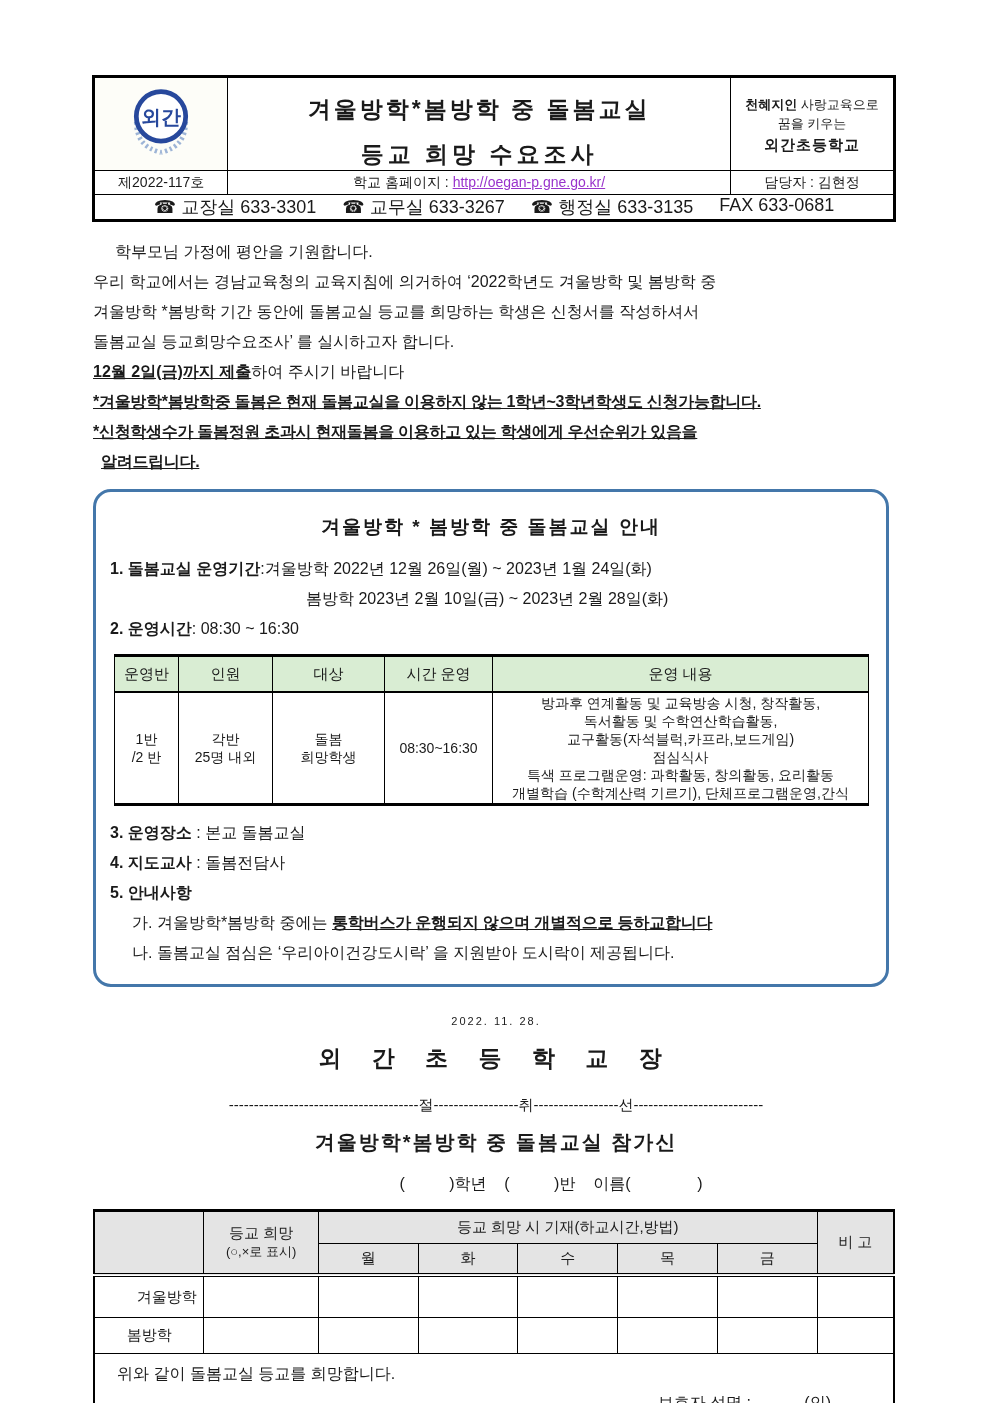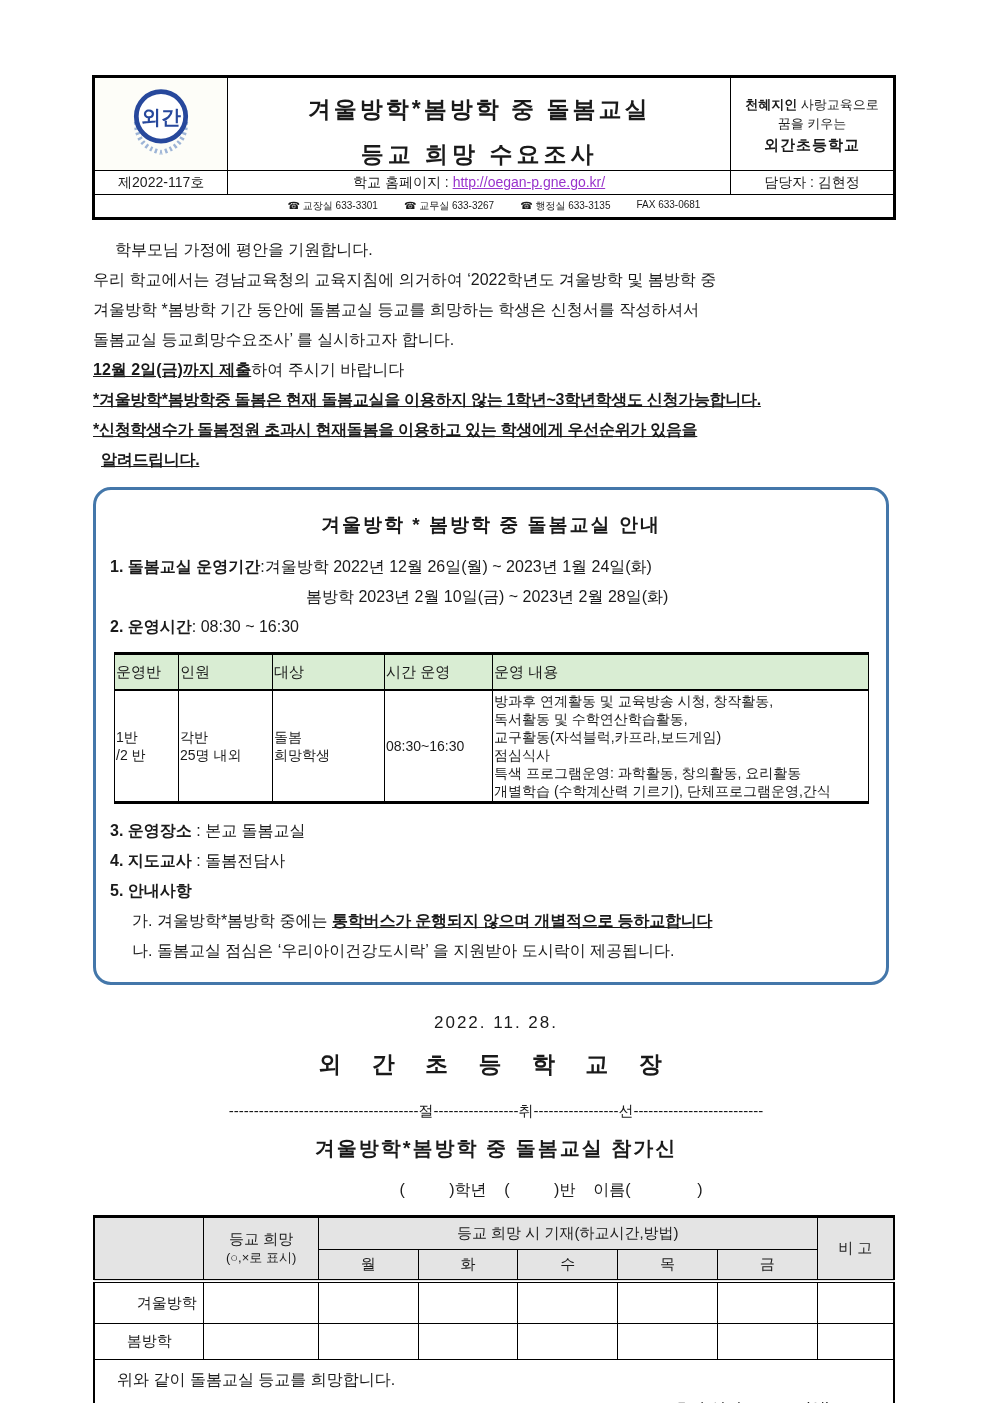--- a/index.html
+++ b/index.html
@@ -14,49 +14,49 @@
   table{border-collapse:collapse;}
   .hdr{width:802px;border:2px solid #000;box-shadow:0 0 0 1px #000;}
   .hdr td{border:1px solid #000;padding:0;vertical-align:middle;}
   .logo-cell{text-align:center;background:#fdfdf8;}
   .title-cell{text-align:center;}
   .title-l1{font-size:23px;font-weight:bold;letter-spacing:3px;padding-top:16px;}
   .title-l2{font-size:23px;font-weight:bold;letter-spacing:4px;padding-top:14px;}
   .motto-cell{text-align:center;font-size:13px;line-height:19px;padding:2px;}
   .motto-cell .school{font-size:15px;font-weight:bold;letter-spacing:1px;padding-top:2px;}
   .hdr .r2 td{height:23px;text-align:center;font-size:14px;}
-  .hdr .r3 td{height:22px;text-align:center;font-size:10px;}
+  .hdr .r3 td{height:22px;text-align:center;font-size:18px;}
   .url{color:#9933cc;text-decoration:underline;cursor:pointer;}
   .phones{display:inline-flex;gap:26px;}
 
   
   .intro{margin-top:16px;font-size:16px;line-height:30px;}
   .indent{padding-left:22px;}
   .bu{font-weight:bold;text-decoration:underline;}
   .note{font-weight:bold;text-decoration:underline;letter-spacing:-0.3px;}
 
   
   .nbox{margin-top:12px;border:3px solid #4477aa;border-radius:18px;
         padding:14px 14px 16px 14px;width:762px;}
   .nbox-title{text-align:center;font-size:19px;font-weight:bold;letter-spacing:2px;
               margin:8px 0 14px 0;}
   .nitem{font-size:16px;line-height:30px;}
   .nitem b{font-weight:bold;}
   .nitem2{font-size:16px;line-height:30px;padding-left:196px;}
   .ntab{margin:10px 0 12px 4px;border-top:3px solid #000;border-bottom:3px solid #000;
         border-left:1px solid #000;border-right:1px solid #000;}
-  .ntab td{border:1px solid #000;text-align:left;vertical-align:middle;margin-left:8px;}
+  .ntab td{border:1px solid #000;text-align:center;vertical-align:middle;margin-left:8px;}
   .ntab .th td{background:#d9edd3;height:32px;font-size:15px;border-bottom:2px solid #000;}
   .ntab .bd td{height:94px;font-size:14px;line-height:18px;}
   .ntab .content{font-size:12.5px;line-height:15.5px;}
   .sub{font-size:16px;line-height:30px;padding-left:22px;}
   .sub .bu{letter-spacing:-0.2px;}
 
   
-  .date{margin-top:28px;text-align:center;font-size:17px;letter-spacing:2px;}
+  .date{margin-top:28px;text-align:center;font-size:11px;letter-spacing:2px;}
   .principal{margin-top:16px;text-align:center;font-size:23px;font-weight:bold;letter-spacing:12px;}
   .cutline{margin-top:22px;text-align:center;font-size:15px;white-space:nowrap;
            overflow:hidden;letter-spacing:0;}
   .ftitle{margin-top:14px;text-align:center;font-size:20px;font-weight:bold;letter-spacing:2px;}
   .gradeline{margin-top:18px;font-size:16px;text-align:center;padding-left:110px;}
 
   
   .ftab{margin-top:14px;width:802px;border:2px solid #000;border-top:3px solid #000;
         border-bottom:3px solid #000;}
   .ftab td{border:1px solid #000;text-align:center;vertical-align:middle;font-size:15px;}

